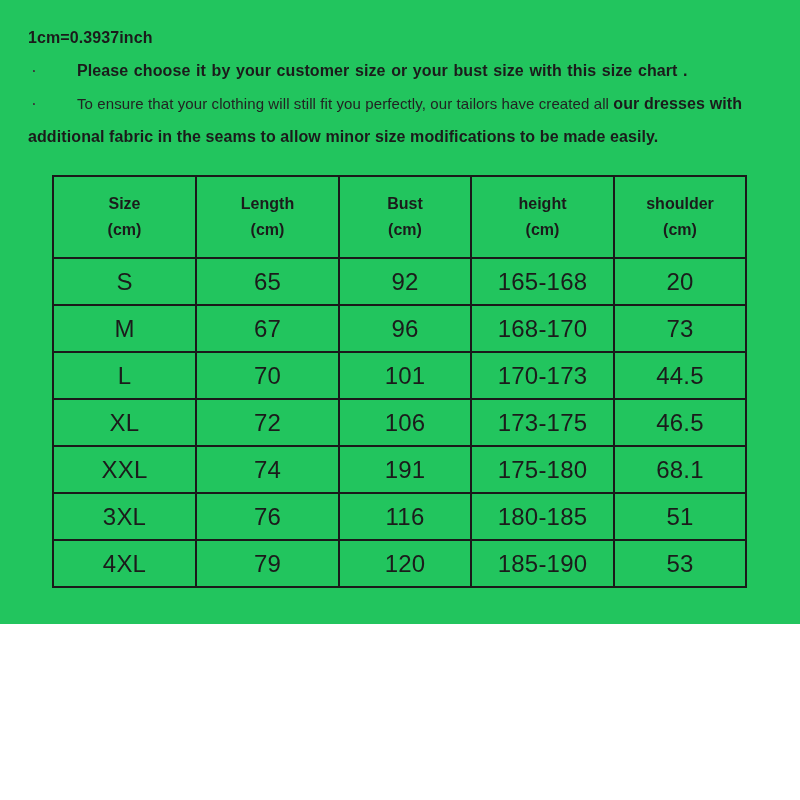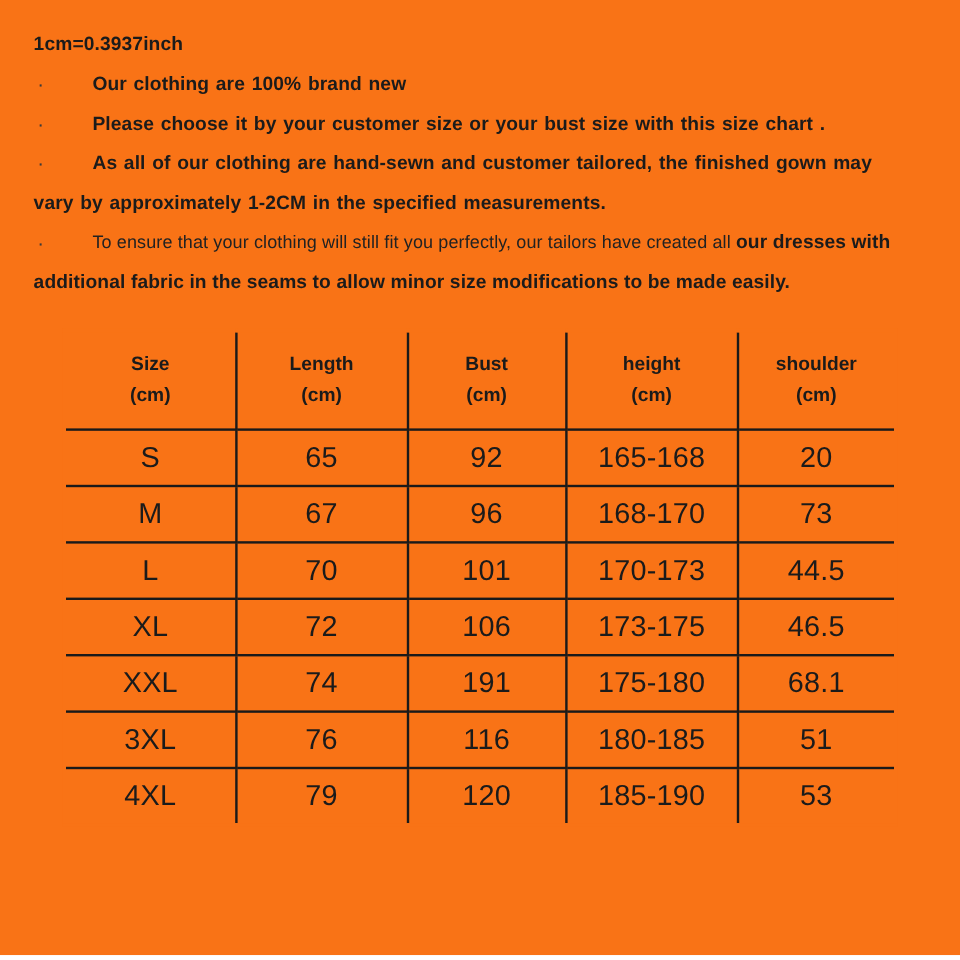--- a/index.html
+++ b/index.html
@@ -3,22 +3,22 @@
 <meta charset="utf-8">
 <style>
   html, body {
     margin: 0;
     padding: 0;
     background: #ffffff;
   }
   .doc {
     position: relative;
     width: 800px;
-    height: 796px;
-    background: #f97316;
+    height: 624px;
+    background: #22c55e;
     color: #1b1b1b;
     font-family: "Liberation Sans", "DejaVu Sans", sans-serif;
     overflow: hidden;
   }
   .text-block {
     padding: 21px 40px 0 28px;
   }
   .text-block p {
     margin: 0;
     font-size: 16px;
@@ -46,21 +46,21 @@
   p.bullet.mixed .normal {
     font-weight: 400;
     font-size: 15px;
     color: #222222;
   }
   table.size-table {
     margin: 22px 0 0 52px;
     width: 693px;
     border-collapse: collapse;
     table-layout: fixed;
-    border: 3px solid #f97316;
+    border: 1px solid #f97316;
   }
   table.size-table th,
   table.size-table td {
     border: 2px solid #1a1a1a;
     text-align: center;
     vertical-align: middle;
     padding: 0;
     overflow: hidden;
   }
   table.size-table th {
@@ -81,25 +81,25 @@
   }
 </style>
 </head>
 <body>
 
 <div class="doc">
 
   <div class="text-block">
     <p>1cm=0.3937inch</p>
 
-    <p class="bullet"><span class="dot">·</span><span class="normal"></span><span class="bold">Our clothing are 100% brand new</span></p>
+    <p class="bullet"><span class="dot">·</span><span class="normal"></span></p>
 
     <p class="bullet"><span class="dot">·</span><span class="normal"></span><span class="bold">Please choose it by your customer size or your bust size with this size chart .</span></p>
 
-    <p class="bullet"><span class="dot">·</span><span class="normal"></span><span class="bold">As all of our clothing are hand-sewn and customer tailored, the finished gown may vary by approximately 1-2CM in the specified measurements.</span></p>
+    <p class="bullet"><span class="dot">·</span><span class="normal"></span></p>
 
     <p class="bullet mixed"><span class="dot">·</span><span class="normal">To ensure that your clothing will still fit you perfectly, our tailors have created all </span><span class="bold">our dresses with additional fabric in the seams to allow minor size modifications to be made easily.</span></p>
   </div>
 
   <table class="size-table">
     <colgroup>
       <col style="width:143px">
       <col style="width:143px">
       <col style="width:132px">
       <col style="width:143px">

